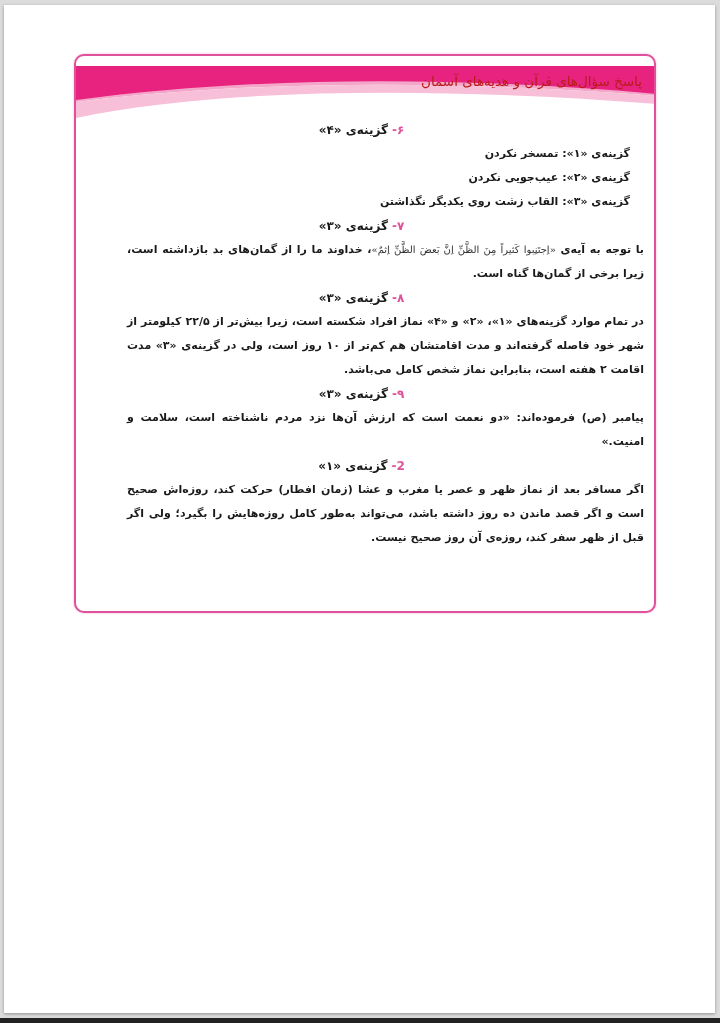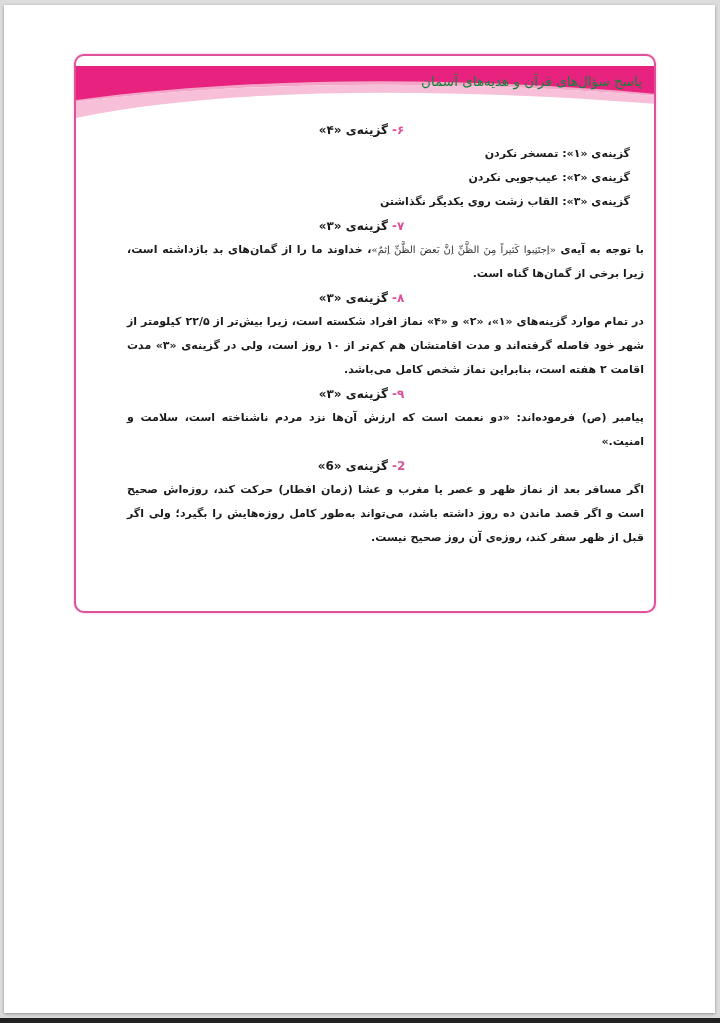--- a/index.html
+++ b/index.html
@@ -29,21 +29,21 @@
       overflow: hidden;
       box-shadow: 0 0 2px rgba(224,81,155,0.5);
     }
     .banner {
       position: absolute; left: 0; top: 10px; width: 100%; height: 52px;
     }
     .banner svg { position: absolute; left: 0; top: 0; }
     .banner-title {
       position: absolute; right: 12px; top: 2px; height: 26px;
       line-height: 26px;
-      color: #15803d; font-size: 13.5px;
+      color: #b91c1c; font-size: 13.5px;
       direction: rtl;
     }
     .content {
       position: absolute; right: 10px; top: 62px; width: 565px;
       direction: rtl; text-align: right;
       font-size: 11px; font-weight: bold; color: #1a1a1a;
     }
     .q-head {
       height: 24px; line-height: 24px;
       font-size: 12px;
@@ -98,21 +98,21 @@
 
       <div>
         <div class="q-head">
           <span class="q-num">۹-</span><span>گزینه‌ی «۳»</span>
         </div>
         <div class="para">پیامبر (ص) فرموده‌اند: «دو نعمت است که ارزش آن‌ها نزد مردم ناشناخته است، سلامت و امنیت.»</div>
       </div>
 
       <div>
         <div class="q-head">
-          <span class="q-num">2-</span><span>گزینه‌ی «6»</span>
+          <span class="q-num">2-</span><span>گزینه‌ی «۱»</span>
         </div>
         <div class="para">اگر مسافر بعد از نماز ظهر و عصر یا مغرب و عشا (زمان افطار) حرکت کند، روزه‌اش صحیح است و اگر قصد ماندن ده روز داشته باشد، می‌تواند به‌طور کامل روزه‌هایش را بگیرد؛ ولی اگر قبل از ظهر سفر کند، روزه‌ی آن روز صحیح نیست.</div>
       </div>
     </div>
   </div>
 
   <div class="bottom-bar"></div>
 </div>
 
 </body></html>

